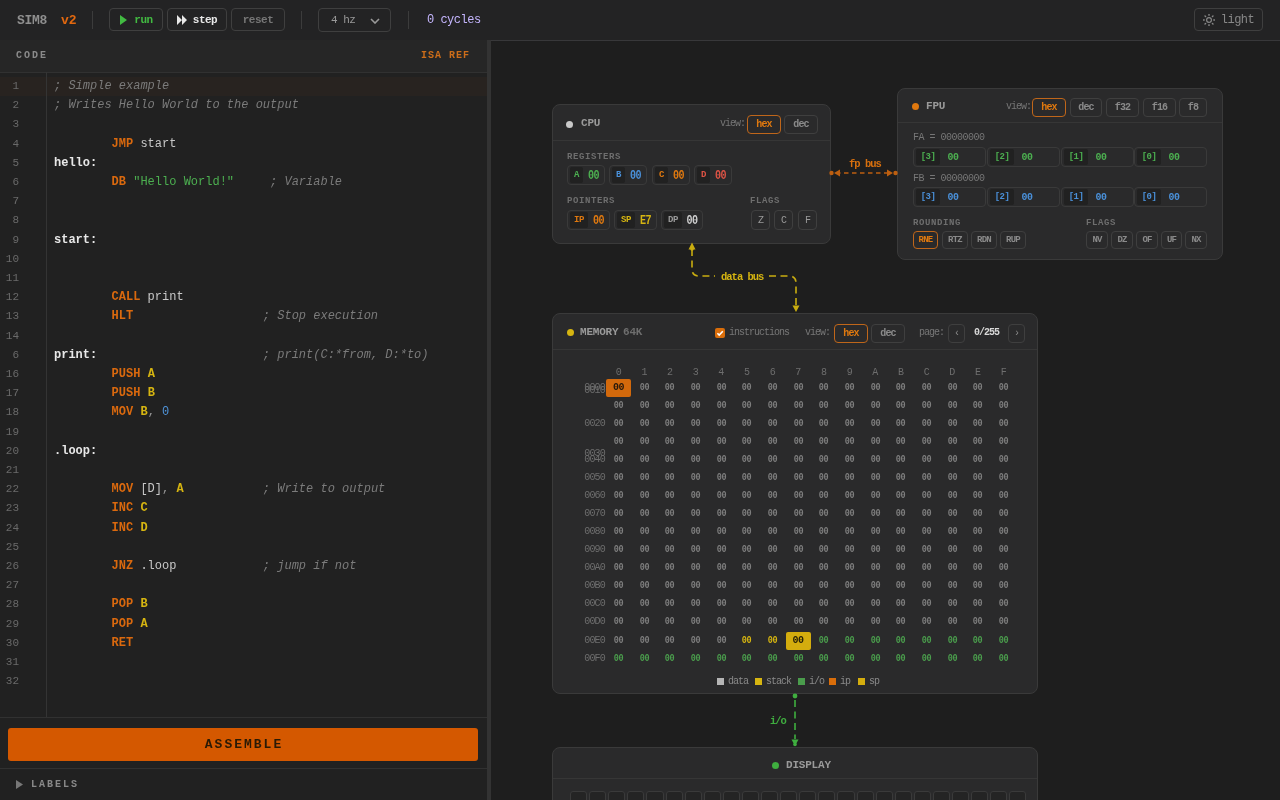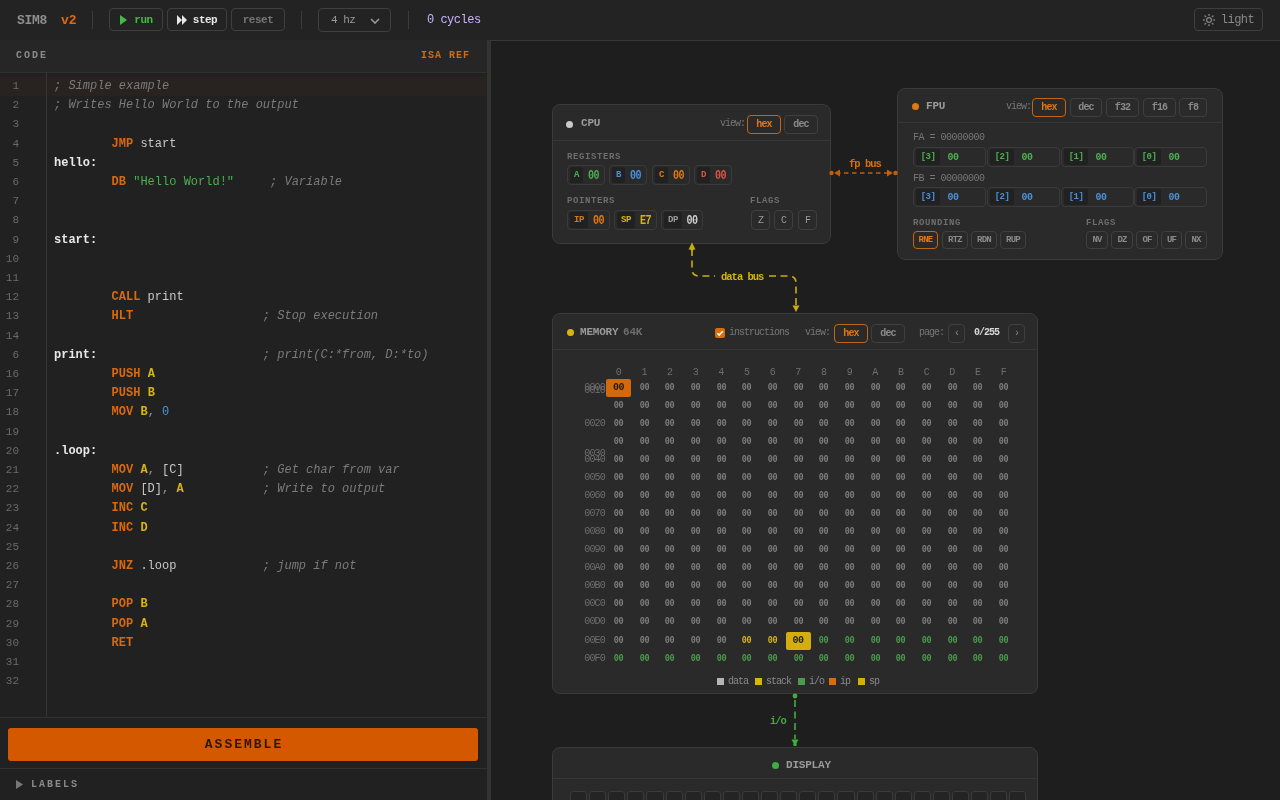--- a/index.html
+++ b/index.html
@@ -134,21 +134,20 @@
         <div class="cl" style="top:158.6px"><span class="lb">start:</span></div>
         <div class="cl" style="top:216.2px">        <span class="kw">CALL</span> print</div>
         <div class="cl" style="top:235.4px">        <span class="kw">HLT</span>                  <span class="cm">; Stop execution</span></div>
         <div class="cl" style="top:254.6px"></div>
         <div class="cl" style="top:273.8px"><span class="lb">print:</span>                       <span class="cm">; print(C:*from, D:*to)</span></div>
         <div class="cl" style="top:293.0px">        <span class="kw">PUSH</span> <span class="rg">A</span></div>
         <div class="cl" style="top:312.2px">        <span class="kw">PUSH</span> <span class="rg">B</span></div>
         <div class="cl" style="top:331.4px">        <span class="kw">MOV</span> <span class="rg">B</span><span class="pn">,</span> <span class="nm">0</span></div>
         <div class="cl" style="top:350.6px"></div>
         <div class="cl" style="top:369.8px"><span class="lb">.loop:</span></div>
-        <div class="cl" style="top:389.0px">        <span class="kw">MOV</span> <span class="rg">A</span><span class="pn">,</span> [C]           <span class="cm">; Get char from var</span></div>
         <div class="cl" style="top:408.2px">        <span class="kw">MOV</span> [D]<span class="pn">,</span> <span class="rg">A</span>           <span class="cm">; Write to output</span></div>
         <div class="cl" style="top:427.4px">        <span class="kw">INC</span> <span class="rg">C</span></div>
         <div class="cl" style="top:446.6px">        <span class="kw">INC</span> <span class="rg">D</span></div>
         <div class="cl" style="top:485.0px">        <span class="kw">JNZ</span> .loop            <span class="cm">; jump if not</span></div>
         <div class="cl" style="top:504.2px"></div>
         <div class="cl" style="top:523.4px">        <span class="kw">POP</span> <span class="rg">B</span></div>
         <div class="cl" style="top:542.6px">        <span class="kw">POP</span> <span class="rg">A</span></div>
         <div class="cl" style="top:561.8px">        <span class="kw">RET</span></div>
         <div class="cl" style="top:581.0px"></div>
         <div class="cl" style="top:600.2px"></div>

